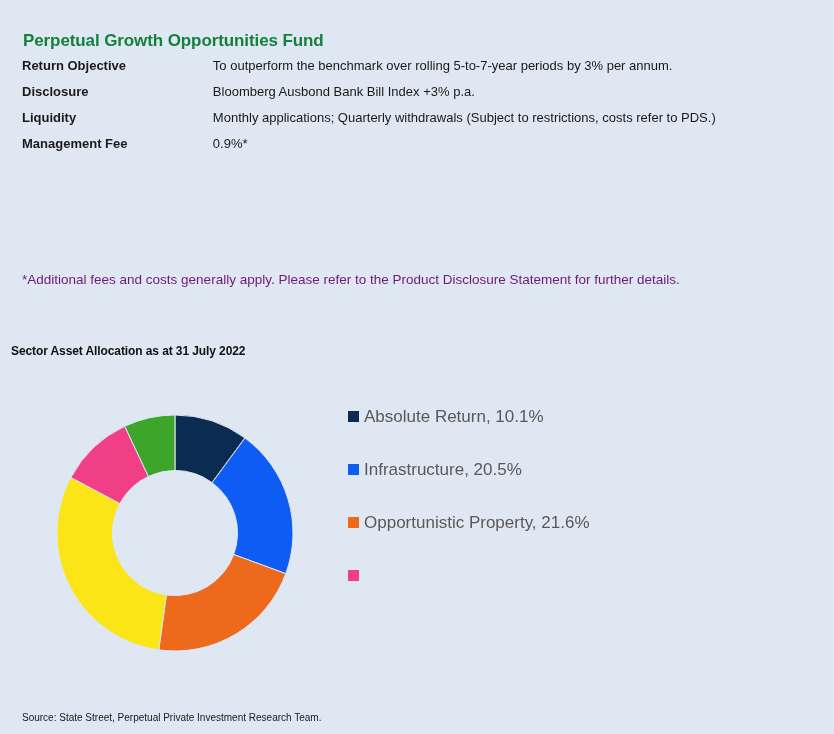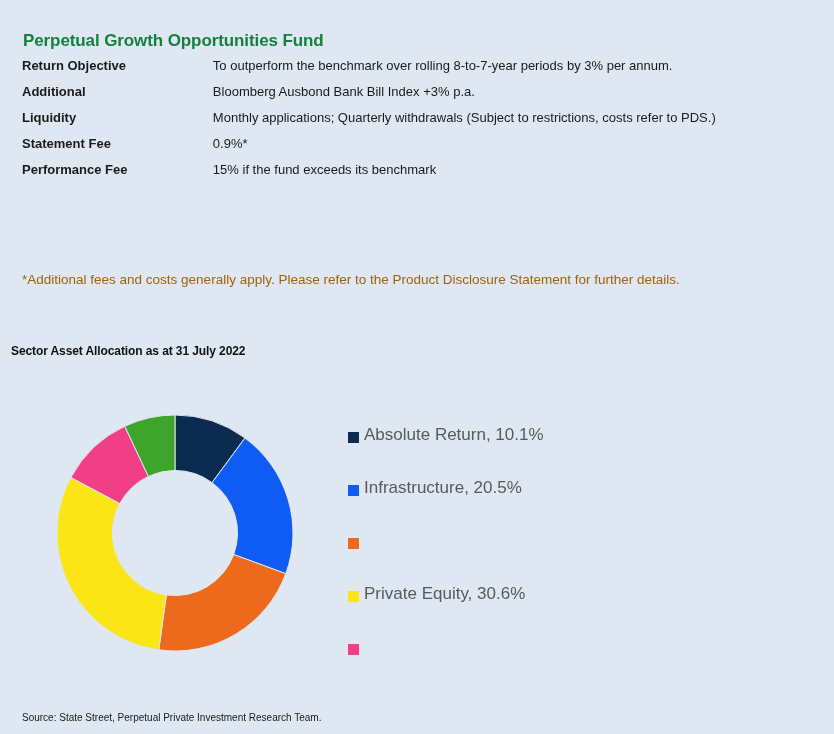--- a/index.html
+++ b/index.html
@@ -55,21 +55,21 @@
     width: 600px;
     font-weight: normal;
   }
 
   .footnote {
     position: absolute;
     left: 22px;
     top: 272px;
     font-size: 13.5px;
     line-height: 1.25;
-    color: #a16207;
+    color: #701a75;
     white-space: nowrap;
   }
 
   
   .chart-title {
     position: absolute;
     left: 11px;
     top: 344px;
     font-size: 12px;
     font-weight: bold;
@@ -101,21 +101,21 @@
 
   
   .legend {
     position: absolute;
     left: 348px;
     top: 12px;
     width: 470px;
   }
   .legend-item {
     display: flex;
-    align-items: flex-end;
+    align-items: center;
     height: 53px;
   }
   .legend-swatch {
     width: 11px;
     height: 11px;
     flex: 0 0 11px;
     margin-right: 5px;
   }
   .legend-label {
     font-size: 17px;
@@ -135,37 +135,33 @@
 </style>
 </head>
 <body>
 
 <div class="fund-title">Perpetual Growth Opportunities Fund</div>
 
 <table class="facts-table">
   <tbody>
     <tr>
       <td class="fact-label">Return Objective</td>
-      <td class="fact-value">To outperform the benchmark over rolling 8-to-7-year periods by 3% per annum.</td>
-    </tr>
-    <tr>
-      <td class="fact-label">Additional</td>
+      <td class="fact-value">To outperform the benchmark over rolling 5-to-7-year periods by 3% per annum.</td>
+    </tr>
+    <tr>
+      <td class="fact-label">Disclosure</td>
       <td class="fact-value">Bloomberg Ausbond Bank Bill Index +3% p.a.</td>
     </tr>
     <tr>
       <td class="fact-label">Liquidity</td>
       <td class="fact-value">Monthly applications; Quarterly withdrawals (Subject to restrictions, costs refer to PDS.)</td>
     </tr>
     <tr>
-      <td class="fact-label">Statement Fee</td>
+      <td class="fact-label">Management Fee</td>
       <td class="fact-value">0.9%*</td>
-    </tr>
-    <tr>
-      <td class="fact-label">Performance Fee</td>
-      <td class="fact-value">15% if the fund exceeds its benchmark</td>
     </tr>
   </tbody>
 </table>
 
 <div class="footnote">*Additional fees and costs generally apply. Please refer to the Product Disclosure Statement for further details.</div>
 
 <div class="chart-title">Sector Asset Allocation as at 31 July 2022</div>
 
 <div class="chart-area">
 
@@ -184,24 +180,21 @@
       <div class="legend-item">
         <span class="legend-swatch" style="background: rgb(12, 43, 80);"></span>
         <span class="legend-label">Absolute Return, 10.1%</span>
       </div>
       <div class="legend-item">
         <span class="legend-swatch" style="background: rgb(15, 92, 245);"></span>
         <span class="legend-label">Infrastructure, 20.5%</span>
       </div>
       <div class="legend-item">
         <span class="legend-swatch" style="background: rgb(237, 106, 28);"></span>
-      </div>
-      <div class="legend-item">
-        <span class="legend-swatch" style="background: rgb(252, 229, 23);"></span>
-        <span class="legend-label">Private Equity, 30.6%</span>
+        <span class="legend-label">Opportunistic Property, 21.6%</span>
       </div>
       <div class="legend-item">
         <span class="legend-swatch" style="background: rgb(240, 63, 134);"></span>
       </div>
     </div>
 
 </div>
 
 <div class="source-note">Source: State Street, Perpetual Private Investment Research Team.</div>
 

